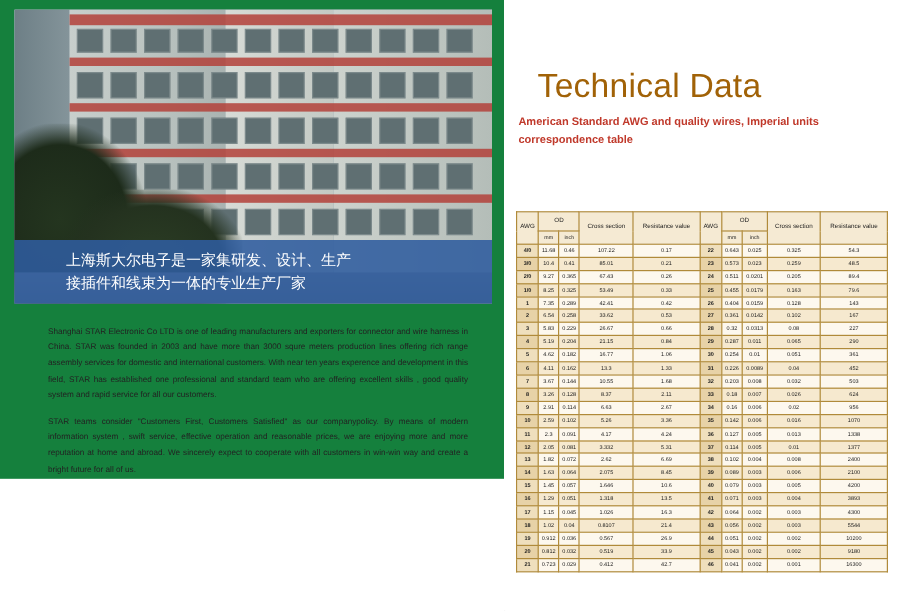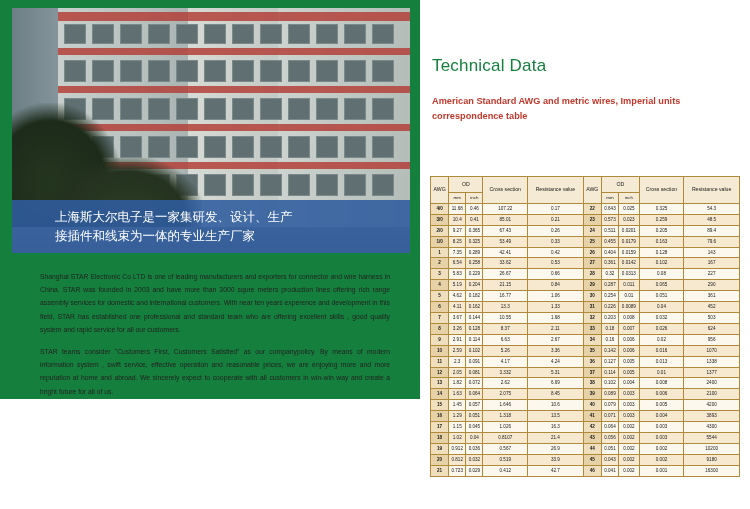--- a/index.html
+++ b/index.html
@@ -135,24 +135,24 @@
 
   
   .right {
     position: relative;
     width: 330px;
     height: 509px;
     background: #ffffff;
   }
   .td-title {
     position: absolute;
-    left: 12px;
+    left: 28px;
     top: 56px;
-    font-size: 17px;
-    color: #15803d;
+    font-size: 28px;
+    color: #a16207;
     font-family: "Liberation Sans", sans-serif;
     letter-spacing: .2px;
   }
   .td-sub {
     position: absolute;
     left: 12px;
     top: 94px;
     width: 260px;
     font-size: 9.2px;
     font-weight: bold;
@@ -340,21 +340,21 @@
         <li>Cost ----China low cost</li>
         <li>Quality---World--class quality</li>
       </ul>
     </div>
   </div>
 
   <div class="divider"></div>
 
   <div class="right">
     <div class="td-title">Technical Data</div>
-    <div class="td-sub">American Standard AWG and metric wires, Imperial units correspondence table</div>
+    <div class="td-sub">American Standard AWG and quality wires, Imperial units correspondence table</div>
 
     <div class="tbl-wrap">
       <table class="awg">
         <thead>
           <tr class="h1">
             <th rowspan="2">AWG</th>
             <th colspan="2">OD</th>
             <th rowspan="2">Cross section</th>
             <th rowspan="2">Resistance value</th>
             <th rowspan="2">AWG</th>

